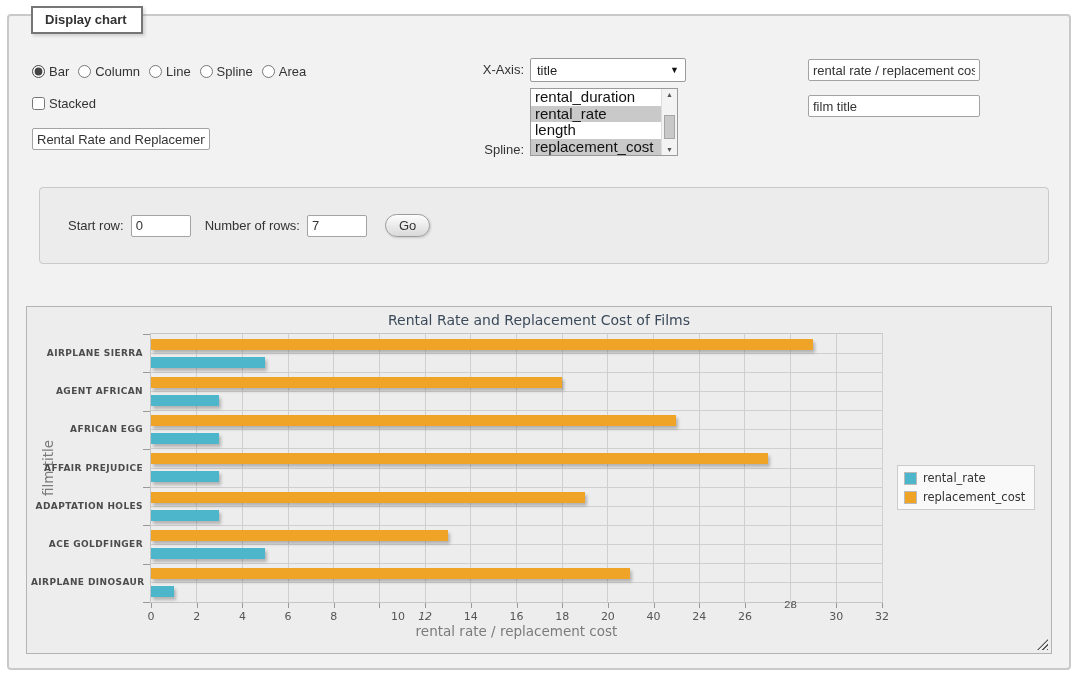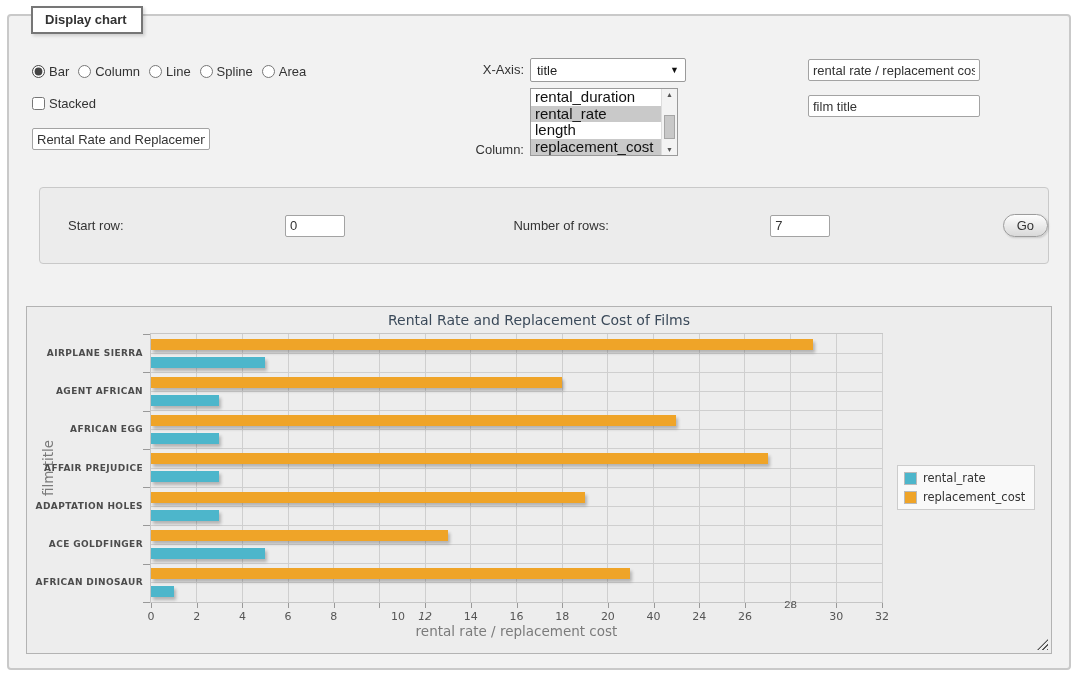--- a/index.html
+++ b/index.html
@@ -32,21 +32,21 @@
   .opt { height:16.5px; font-size:15px; color:#111; padding:0 4px; line-height:16.5px; white-space:nowrap; }
   .opt.sel { background:#c9c9c9; }
   .sb { position:absolute; right:0; top:0; width:16px; bottom:0; background:#f3f3f3; border-left:1px solid #ddd; }
   .sb .up,.sb .dn { position:absolute; left:0; width:100%; text-align:center; font-size:7px; color:#555; }
   .sb .up { top:2px; } .sb .dn { bottom:2px; }
   .sb .thumb { position:absolute; left:2px; width:11px; top:26px; height:24px;
     background:#c8c8c8; border:1px solid #a6a6a6; }
 
   #rows-panel { position:absolute; left:30px; top:171px; width:1010px; height:77px;
     background:#ececec; border:1px solid #c9c9c9; border-radius:4px;
-    display:flex; align-items:center; padding-left:28px; font-size:13px; color:#333;justify-content:space-between; }
+    display:flex; align-items:center; padding-left:28px; font-size:13px; color:#333; }
   #rows-panel input { width:60px; margin-left:7px; }
   #rows-panel .gap { margin-left:14px; }
   #go-btn { margin-left:18px; height:23px; padding:0 13px; border:1px solid #9c9c9c; border-radius:12px;
     background:linear-gradient(#fdfdfd,#d9d9d9); font-size:13px; color:#333;
     font-family:"Liberation Sans",sans-serif; box-shadow:1px 1px 2px rgba(0,0,0,.15); cursor:pointer; }
 
   #chart-box { position:absolute; left:17px; top:290px; width:1026px; height:348px;
     background:#ededed; border:1px solid #b3b3b3; font-family:"DejaVu Sans",sans-serif; }
   #chart-title { position:absolute; top:5px; width:100%; text-align:center;
     font-size:14px; color:#3b4a5a; }
@@ -125,21 +125,21 @@
         <div class="opt">length</div>
         <div class="opt sel">replacement_cost</div>
       </div>
     <div class="sb">
       <div class="up">▲</div>
       <div class="thumb"></div>
       <div class="dn">▼</div>
     </div>
   </div>
 
-  <div class="lbl" style="left:390px; top:122px; width:125px; text-align:right;">Column:</div>
+  <div class="lbl" style="left:390px; top:122px; width:125px; text-align:right;">Spline:</div>
 
   <input type="text" class="abs" style="left: 799px; top: 43px; width: 172px;" value="rental rate / replacement cost">
 
   <input type="text" class="abs" style="left: 799px; top: 79px; width: 172px;" value="film title">
 
   <div id="rows-panel">
     <span>Start row:</span>
     <input type="text" value="0" style="">
     <span class="gap">Number of rows:</span>
     <input type="text" value="7" style="">
@@ -247,15 +247,15 @@
       <div class="ytickmark" style="left: 116px; top: 180.143px;"></div>
       <div class="ytickmark" style="left: 116px; top: 218.429px;"></div>
       <div class="ytickmark" style="left: 116px; top: 256.714px;"></div>
       <div class="ytickmark" style="left: 116px; top: 295px;"></div>
       <div class="catlabel" style="top: 40.6429px;">AIRPLANE SIERRA</div>
       <div class="catlabel" style="top: 78.9286px;">AGENT AFRICAN</div>
       <div class="catlabel" style="top: 117.214px;">AFRICAN EGG</div>
       <div class="catlabel" style="top: 155.5px;">AFFAIR PREJUDICE</div>
       <div class="catlabel" style="top: 193.786px;">ADAPTATION HOLES</div>
       <div class="catlabel" style="top: 232.071px;">ACE GOLDFINGER</div>
-      <div class="catlabel" style="top: 270.357px;">AFRICAN DINOSAUR</div>
+      <div class="catlabel" style="top: 270.357px;">AIRPLANE DINOSAUR</div>
     </div>
 </div>
 
 </body></html>

